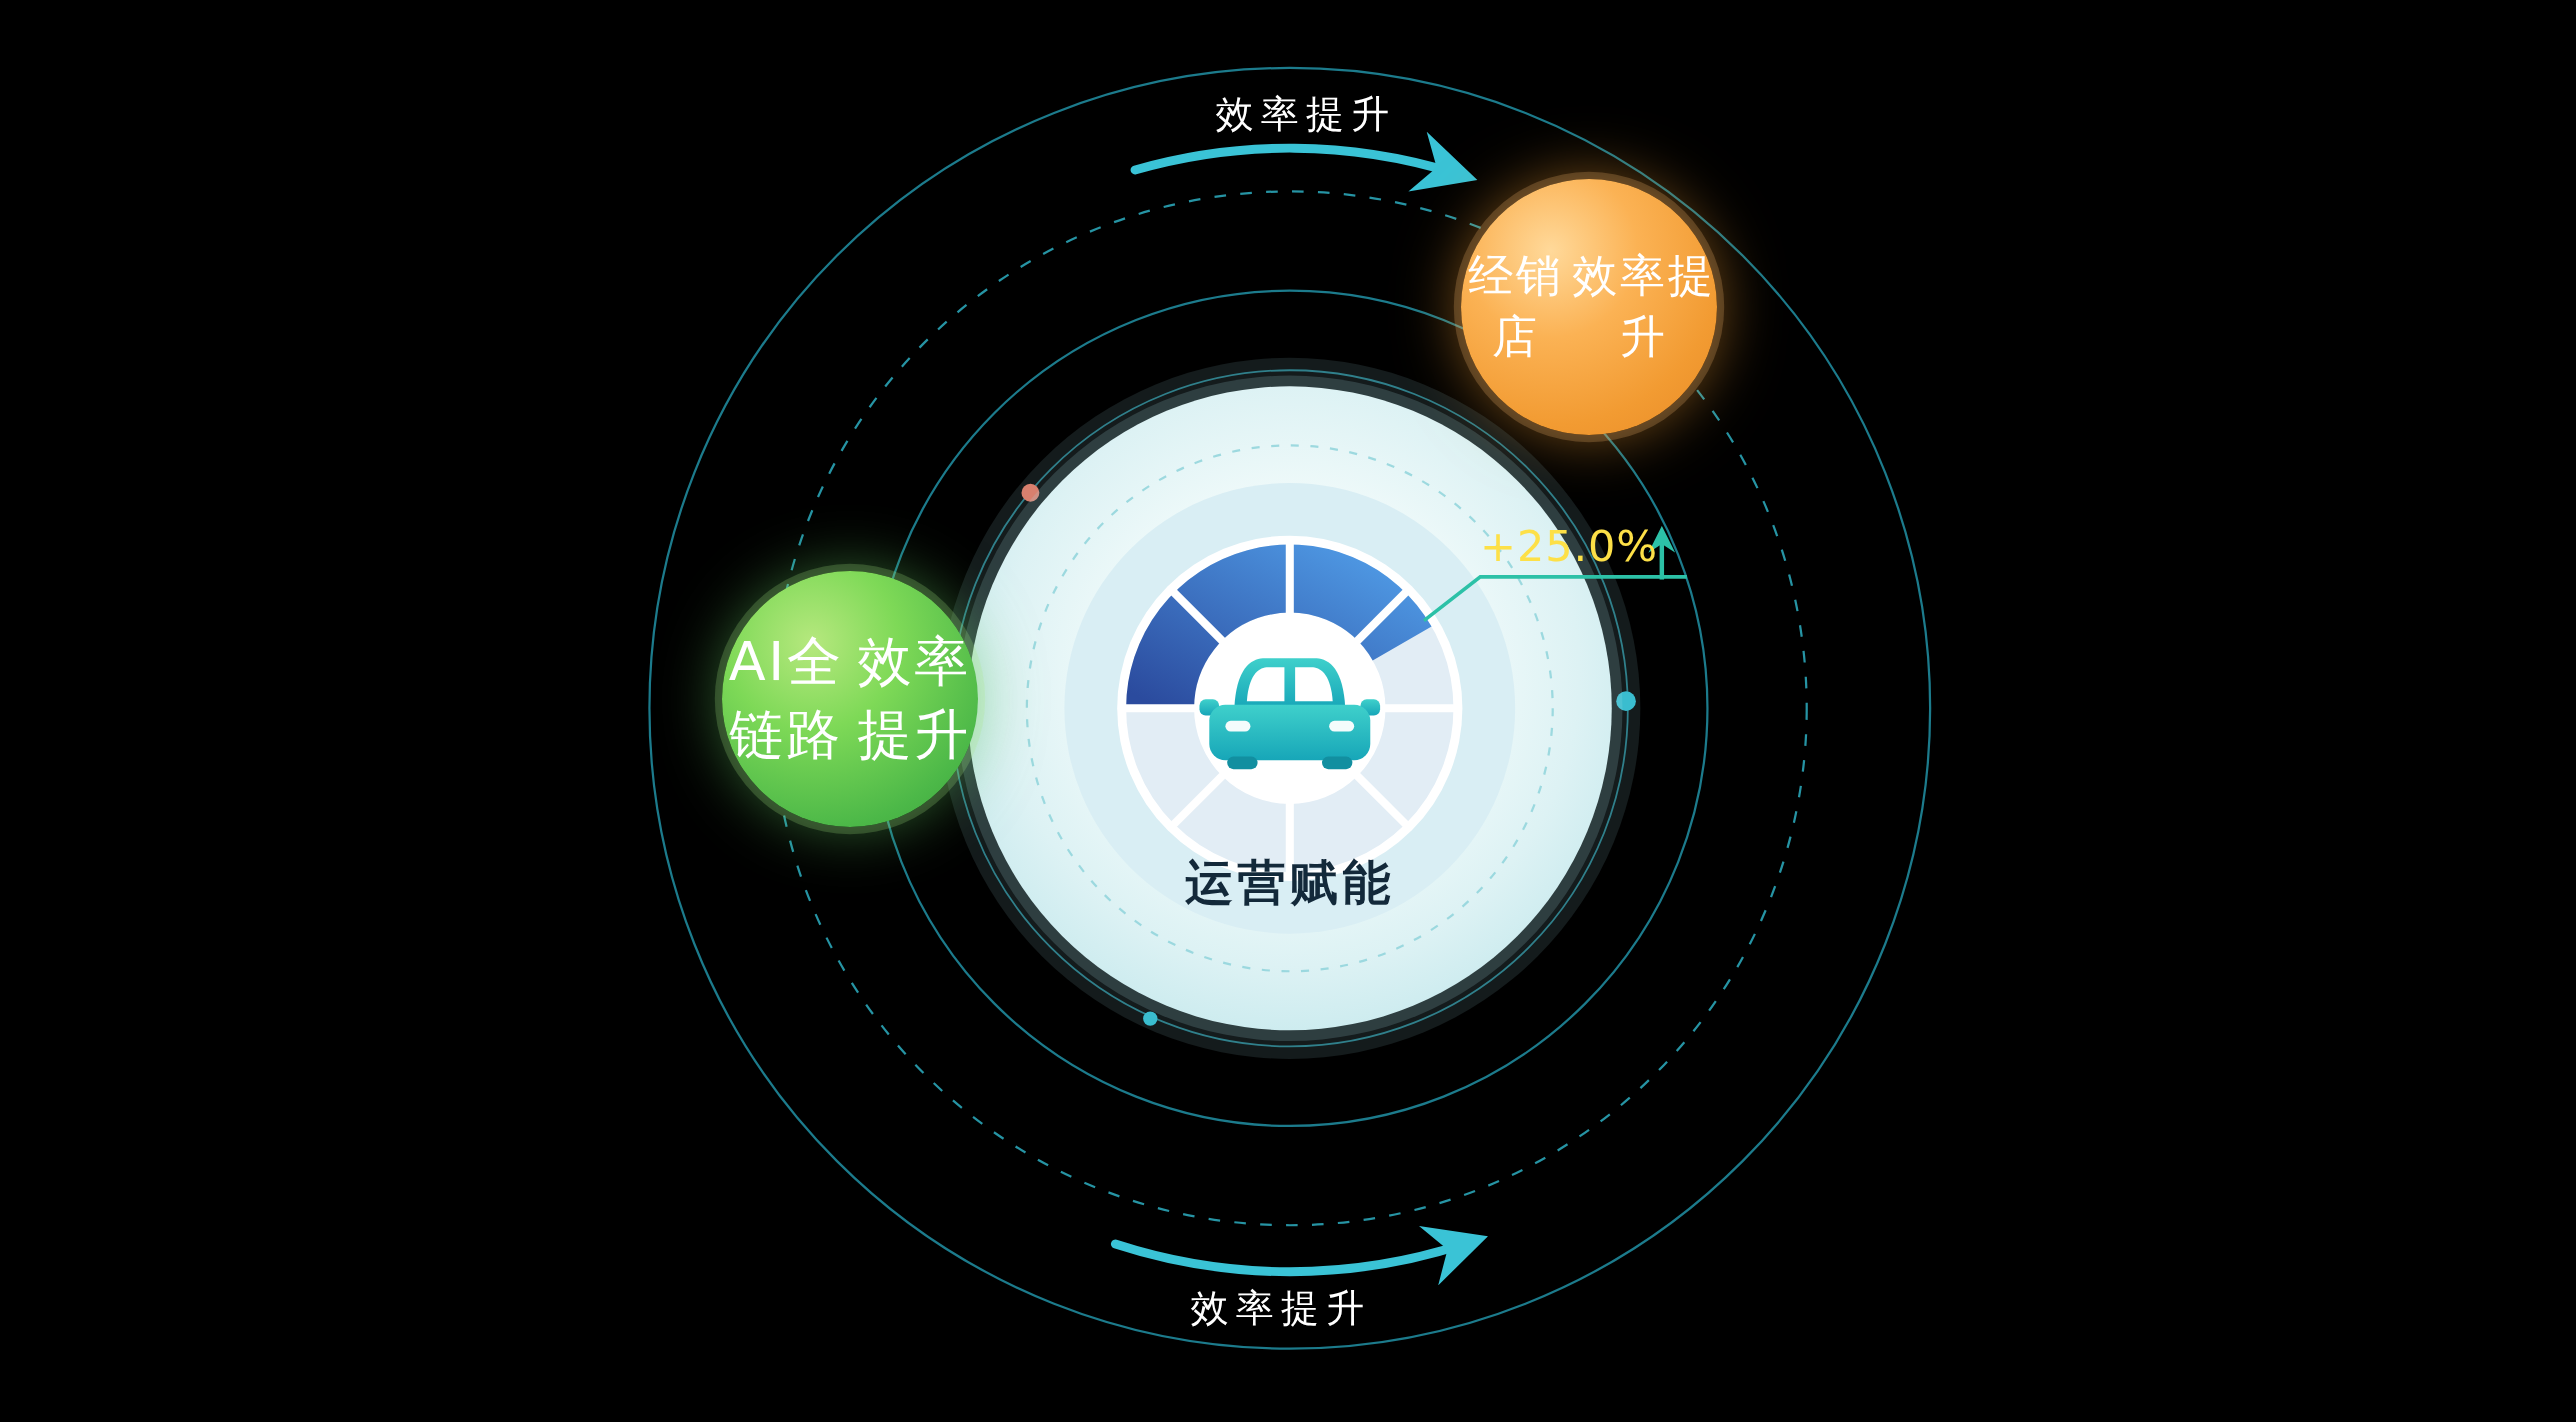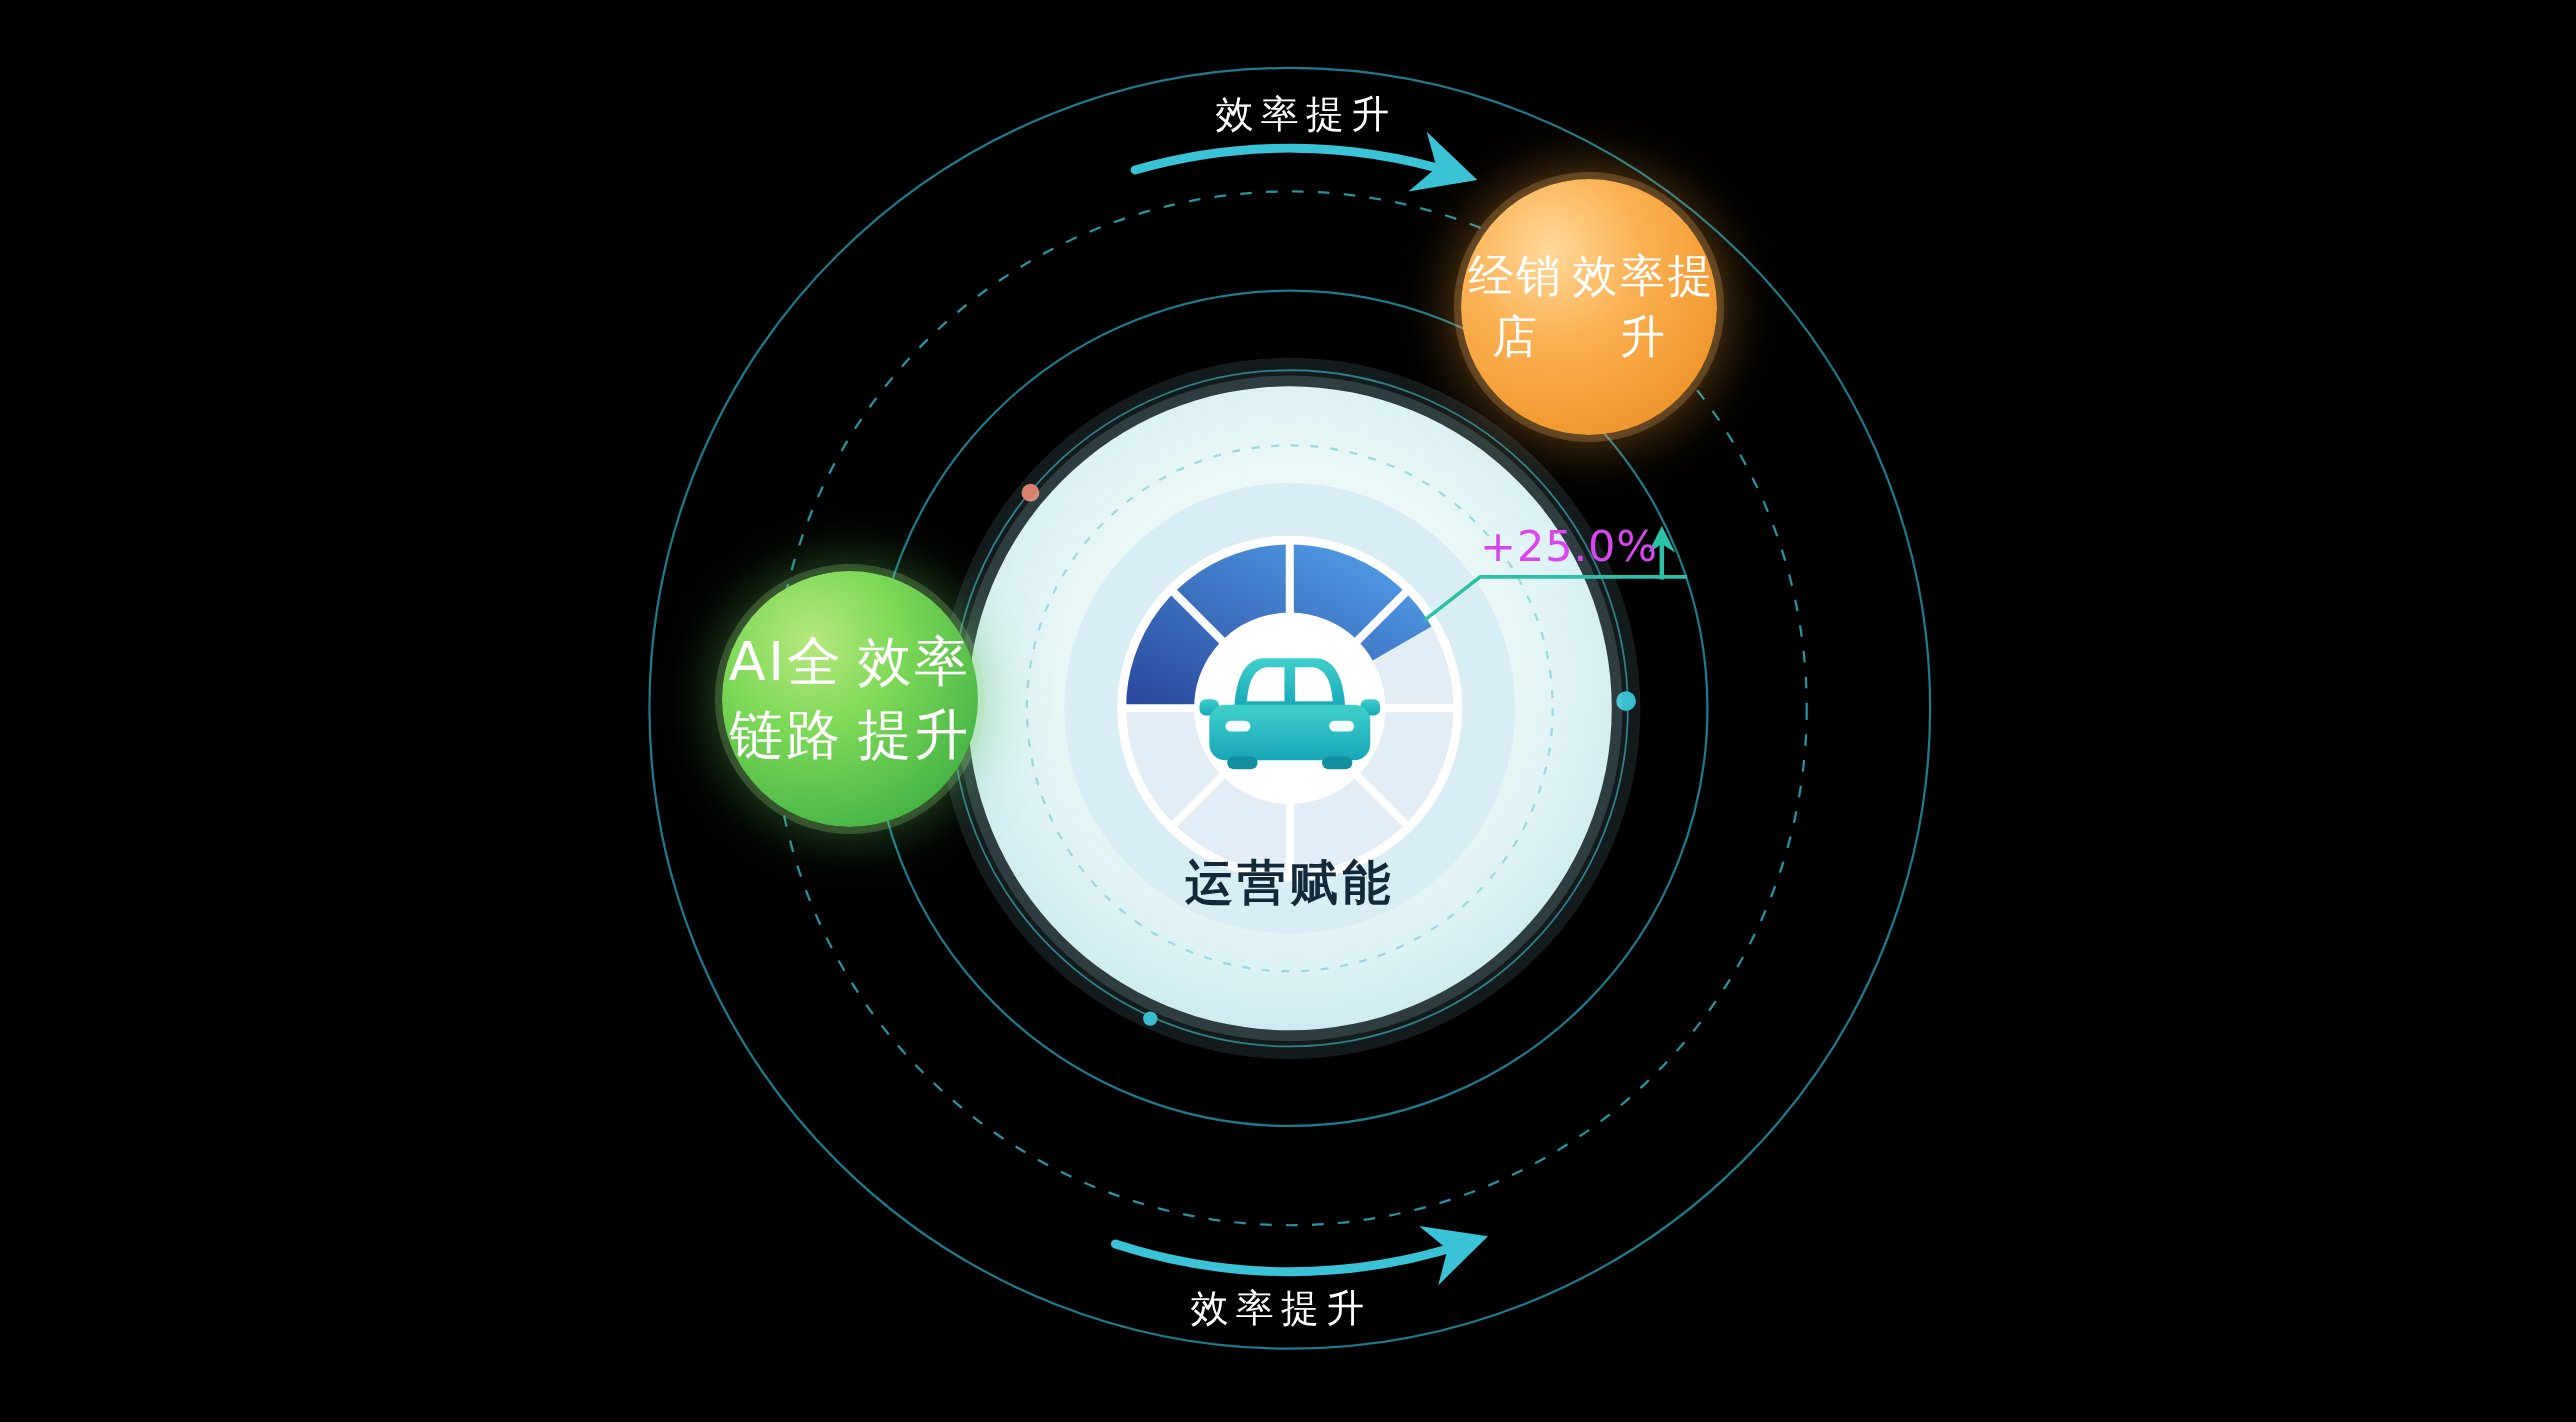--- a/index.html
+++ b/index.html
@@ -26,21 +26,21 @@
     font-size: 48px;
     font-weight: 600;
     color: #13293a;
     letter-spacing: 4.5px;
     transform: translate(-50%, -50%);
   }
 
   .metric-label {
     font-size: 43px;
     font-weight: 500;
-    color: #d946ef;
+    color: #fde047;
     letter-spacing: 0.9px;
   }
 
   .bubble {
     position: absolute;
     border-radius: 50%;
     display: flex;
     align-items: center;
     justify-content: center;
     text-align: center;

